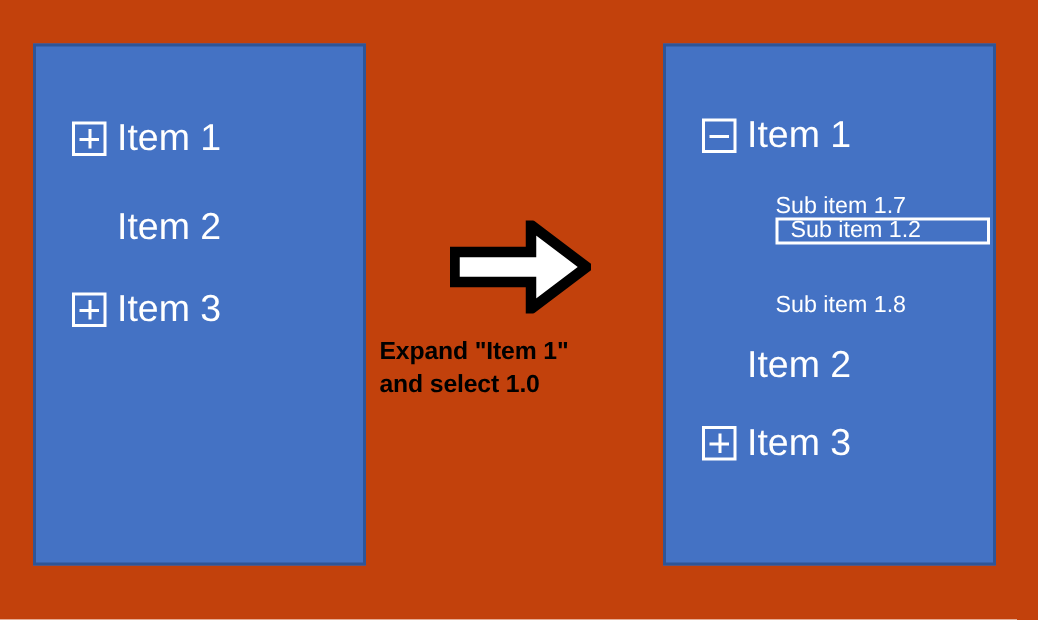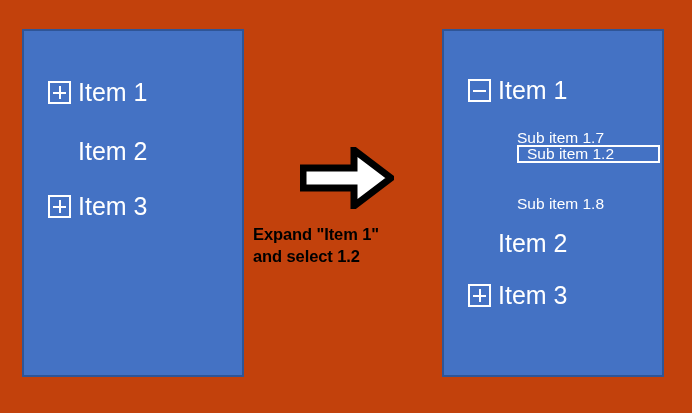--- a/index.html
+++ b/index.html
@@ -160,21 +160,21 @@
   </div>
 
   <div id="arrow-wrap">
     <svg viewBox="0 0 94 62" xmlns="http://www.w3.org/2000/svg" aria-hidden="true">
       <polygon points="3,21 54,21 54,3 91,31 54,59 54,41 3,41" fill="#ffffff" stroke="#000000" stroke-width="7" stroke-linejoin="miter"></polygon>
     </svg>
   </div>
 
   <div id="caption">
     <span class="cap-line">Expand "Item 1"</span>
-    <span class="cap-line">and select 1.2</span>
+    <span class="cap-line">and select 1.0</span>
   </div>
 
   <div id="panel-after" class="panel">
 
     <div class="tree-row row-top" style="left:24px; top:47px;">
       <span class="expander">
         <span class="bar-h"></span>
       </span>
       <span class="label">Item 1</span>
     </div>

